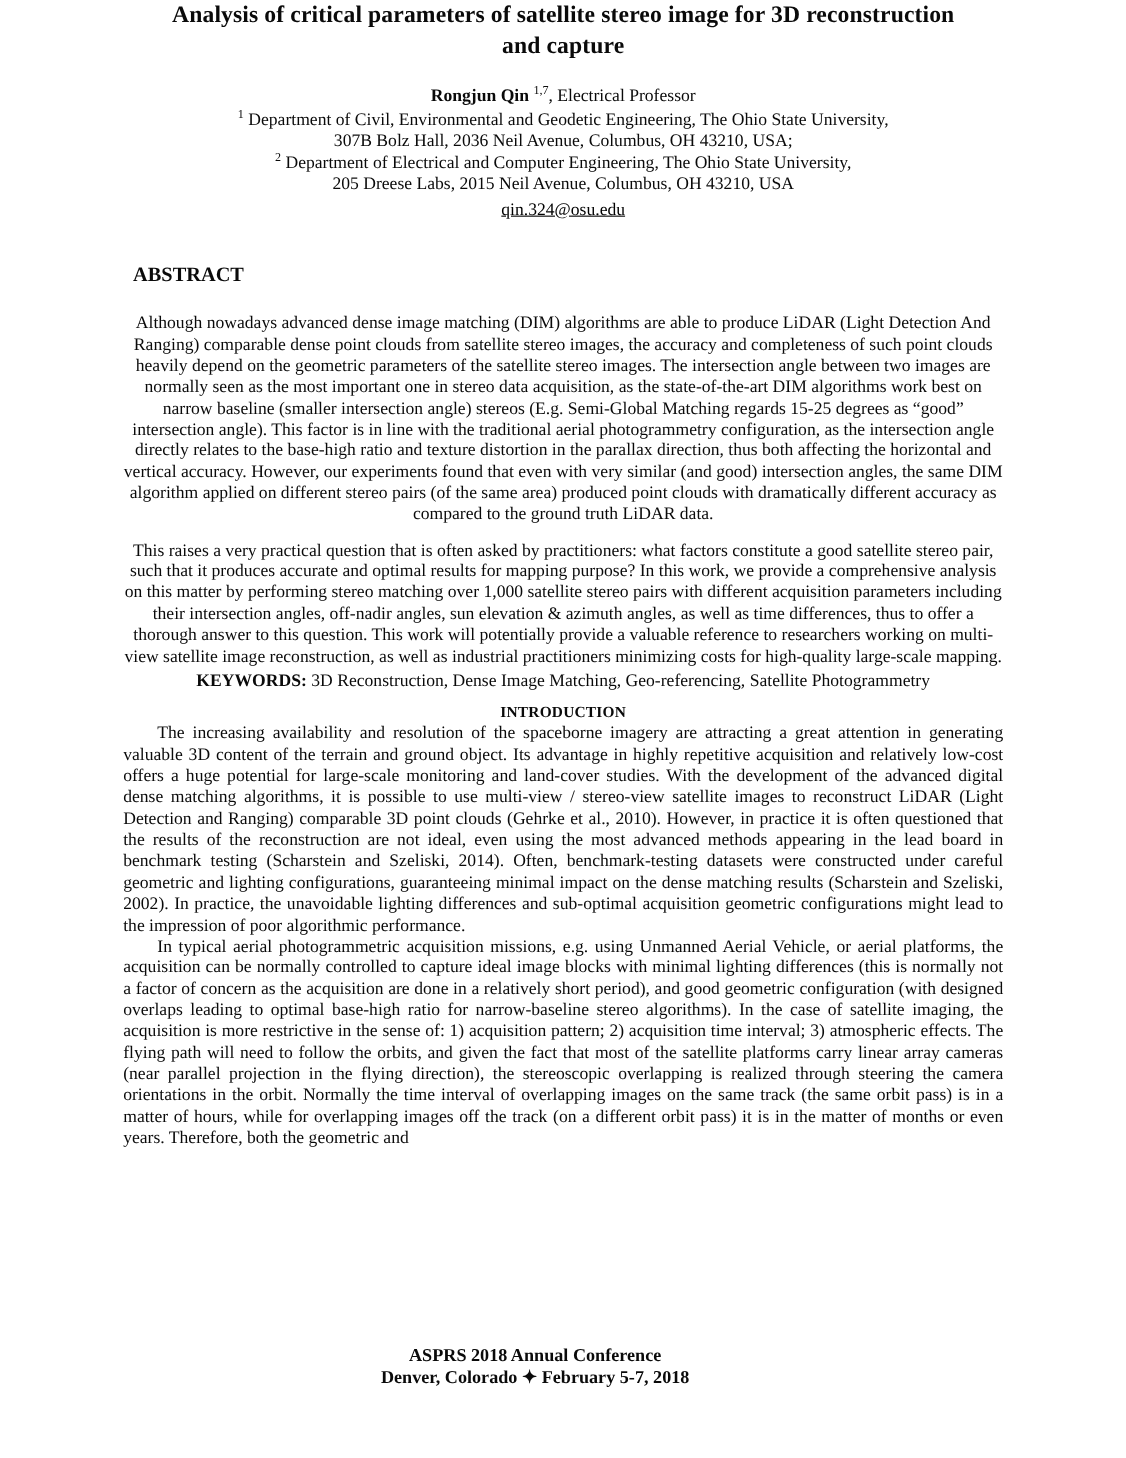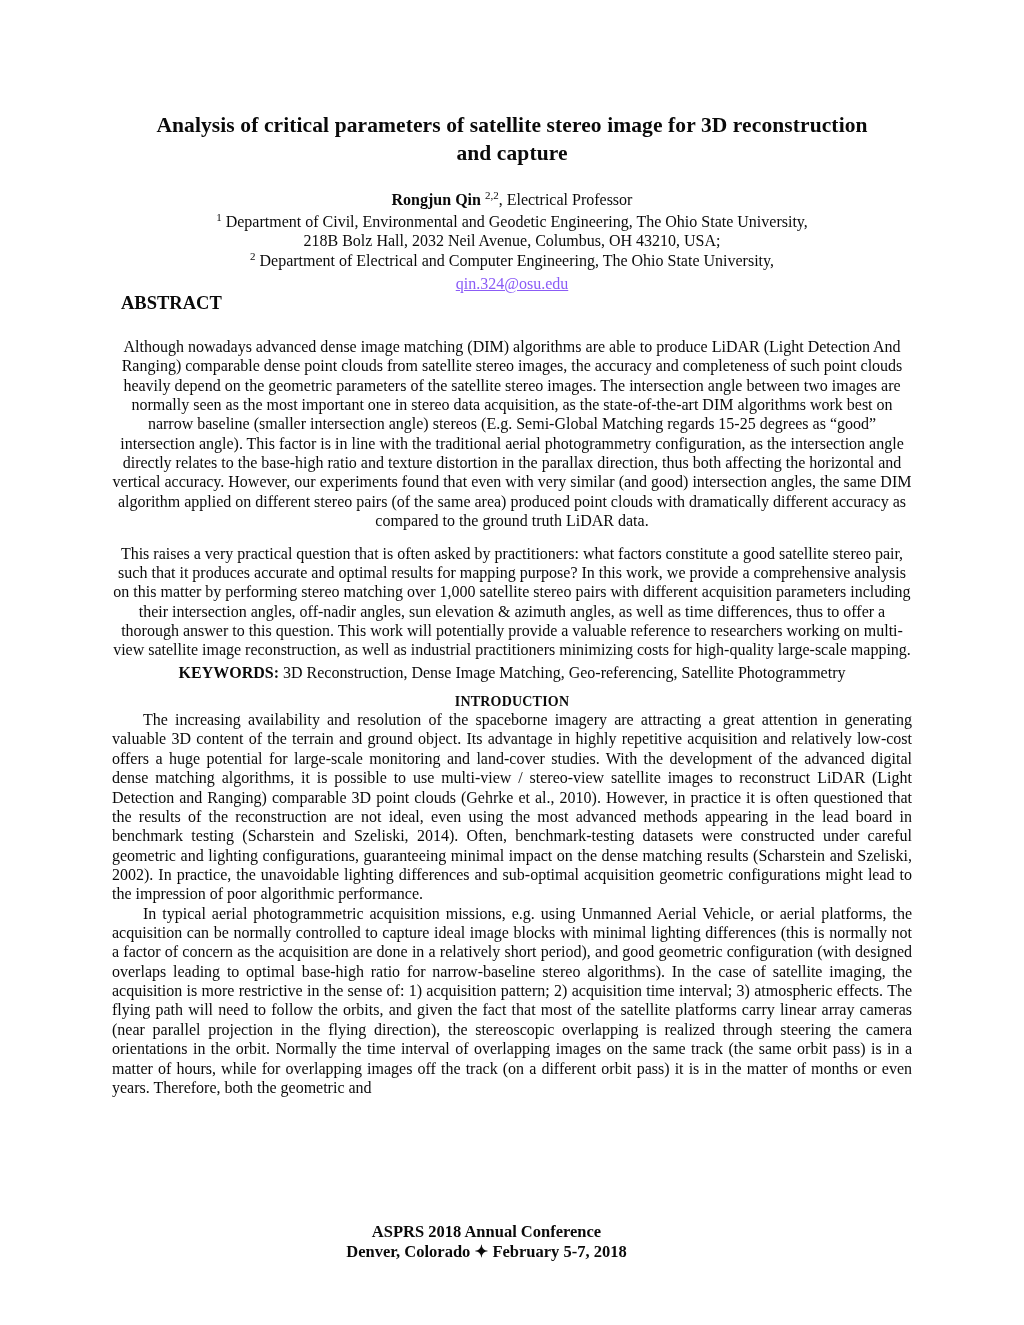--- a/index.html
+++ b/index.html
@@ -11,21 +11,20 @@
     width: 1024px;
     height: 1325px;
     overflow: hidden;
     color: #0a0a0a;
     font-family: "Liberation Serif", serif;
     position: relative;
   }
   .page {
     width: 800px;
     margin: 0 auto;
-    padding-top: 112px;
   }
   .paper-title {
     text-align: center;
     font-weight: 700;
     font-size: 21.5px;
     line-height: 1.28;
     letter-spacing: 0.1px;
   }
   .author-block {
     margin-top: 23px;
@@ -35,25 +34,26 @@
   }
   .author-line { margin-bottom: 3px; }
   .author-name { font-weight: 700; }
   sup.affil-sup {
     font-size: 11px;
     line-height: 0;
   }
   .affil-line { font-size: 16px; line-height: 1.2; }
   .email-line { margin-top: 4px; }
   .email-link {
-    color: #8b5cf6;
+    color: #000000;
     text-decoration: underline;
     cursor: pointer;
   }
   .abstract-heading {
+    margin-top: 40px;
     padding-left: 9px;
     font-weight: 700;
     font-size: 18.5px;
   }
   .body-par {
     font-size: 16px;
     line-height: 1.21;
     text-align: center;
     margin: 0;
   }
@@ -91,28 +91,29 @@
 <body>
 
 <div class="page">
 
   <div class="paper-title">
     <div>Analysis of critical parameters of satellite stereo image for 3D reconstruction</div>
     <div>and capture</div>
   </div>
 
   <div class="author-block">
-    <div class="author-line"><span class="author-name">Rongjun Qin</span><span> </span><sup class="affil-sup">2,2</sup><span>, Electrical Professor</span></div>
+    <div class="author-line"><span class="author-name">Rongjun Qin</span><span> </span><sup class="affil-sup">1,7</sup><span>, Electrical Professor</span></div>
 
     <div class="affil-line"><sup class="affil-sup">1</sup><span> Department of Civil, Environmental and Geodetic Engineering, The Ohio State University,</span></div>
 
-    <div class="affil-line"><span>218B Bolz Hall, 2032 Neil Avenue, Columbus, OH 43210, USA;</span></div>
+    <div class="affil-line"><span>307B Bolz Hall, 2036 Neil Avenue, Columbus, OH 43210, USA;</span></div>
 
     <div class="affil-line"><sup class="affil-sup">2</sup><span> Department of Electrical and Computer Engineering, The Ohio State University,</span></div>
 
+    <div class="affil-line"><span>205 Dreese Labs, 2015 Neil Avenue, Columbus, OH 43210, USA</span></div>
 
     <div class="affil-line email-line"><a class="email-link">qin.324@osu.edu</a></div>
   </div>
 
   <div class="abstract-heading">ABSTRACT</div>
 
   <p class="body-par abstract-p1">Although nowadays advanced dense image matching (DIM) algorithms are able to produce LiDAR (Light Detection And Ranging) comparable dense point clouds from satellite stereo images, the accuracy and completeness of such point clouds heavily depend on the geometric parameters of the satellite stereo images. The intersection angle between two images are normally seen as the most important one in stereo data acquisition, as the state-of-the-art DIM algorithms work best on narrow baseline (smaller intersection angle) stereos (E.g. Semi-Global Matching regards 15-25 degrees as “good” intersection angle). This factor is in line with the traditional aerial photogrammetry configuration, as the intersection angle directly relates to the base-high ratio and texture distortion in the parallax direction, thus both affecting the horizontal and vertical accuracy. However, our experiments found that even with very similar (and good) intersection angles, the same DIM algorithm applied on different stereo pairs (of the same area) produced point clouds with dramatically different accuracy as compared to the ground truth LiDAR data.</p>
 
   <p class="body-par abstract-p2">This raises a very practical question that is often asked by practitioners: what factors constitute a good satellite stereo pair, such that it produces accurate and optimal results for mapping purpose? In this work, we provide a comprehensive analysis on this matter by performing stereo matching over 1,000 satellite stereo pairs with different acquisition parameters including their intersection angles, off-nadir angles, sun elevation &amp; azimuth angles, as well as time differences, thus to offer a thorough answer to this question. This work will potentially provide a valuable reference to researchers working on multi-view satellite image reconstruction, as well as industrial practitioners minimizing costs for high-quality large-scale mapping.</p>
 

